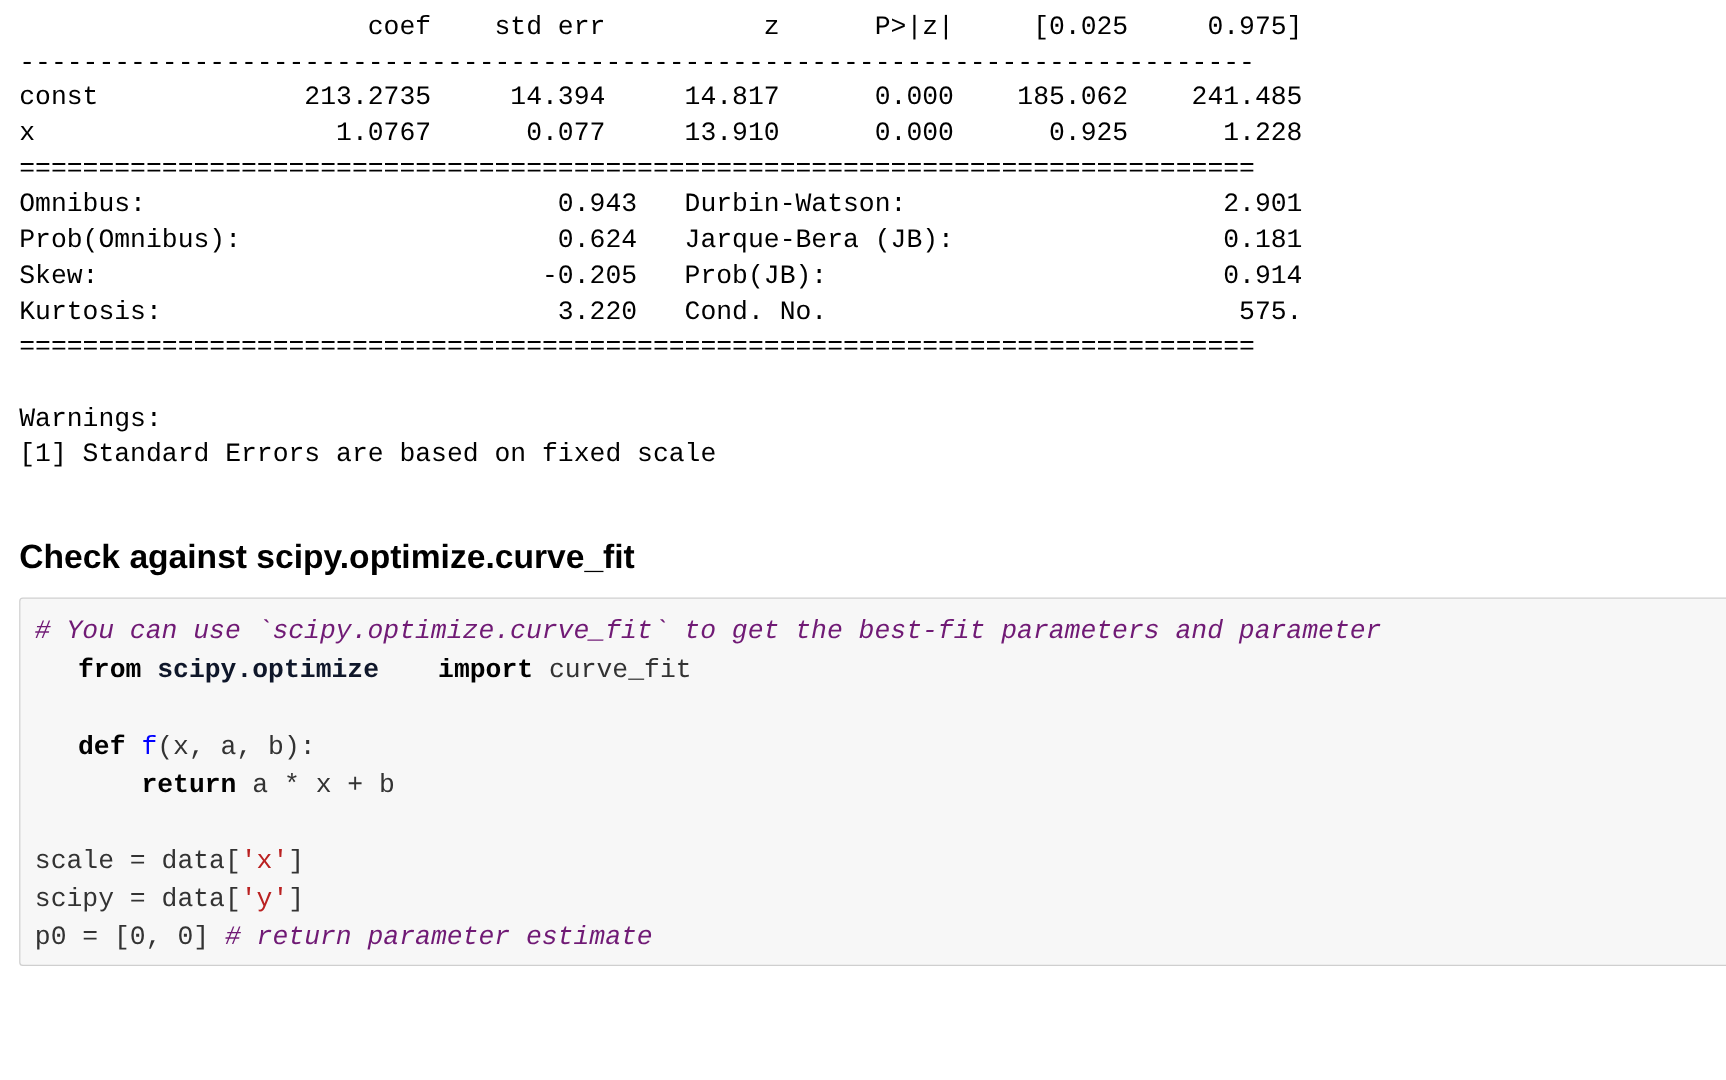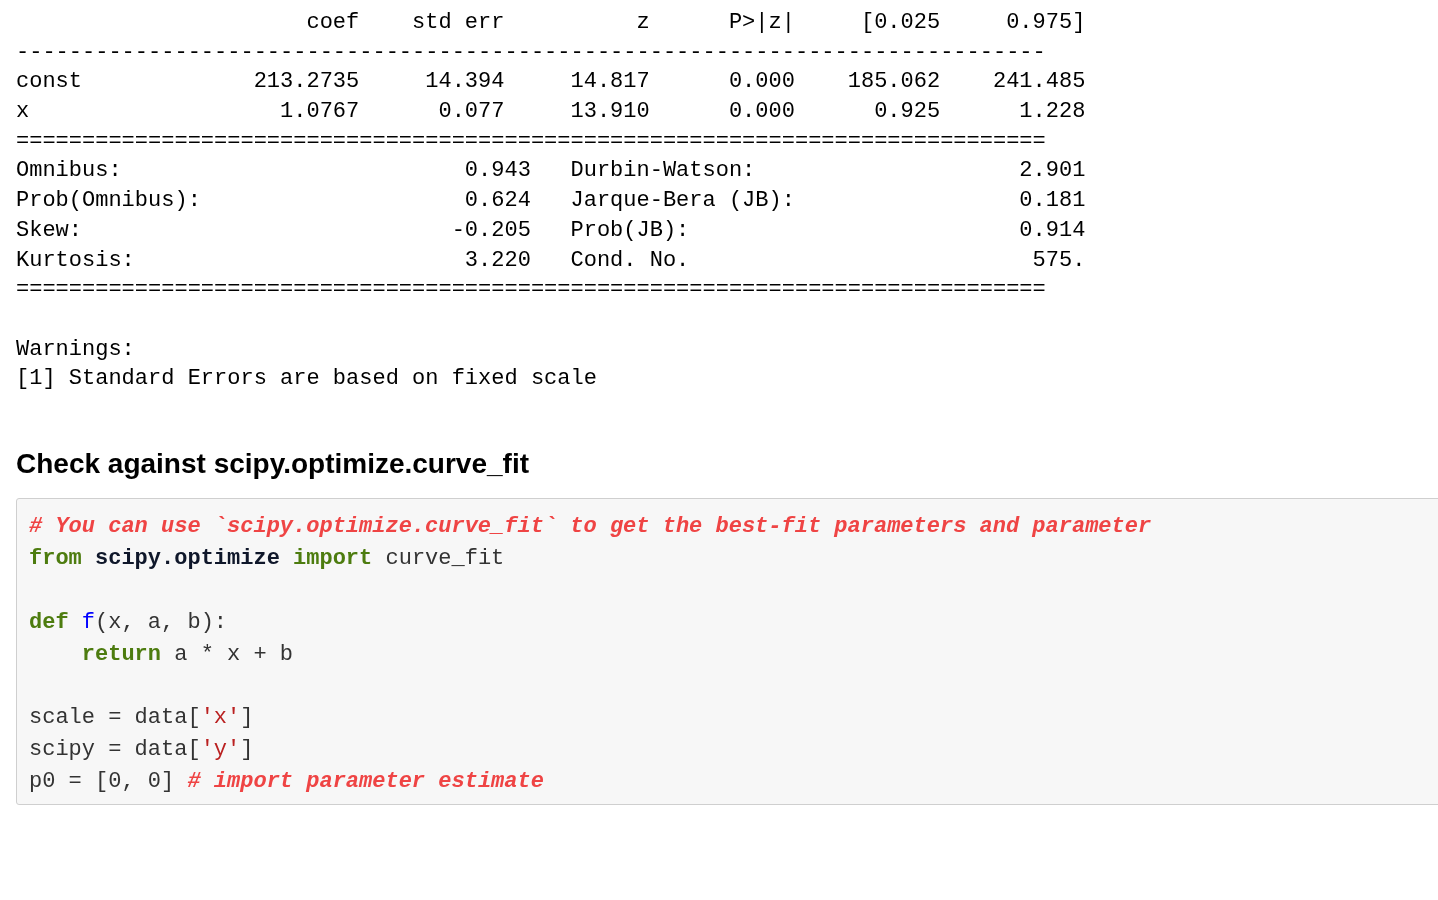--- a/index.html
+++ b/index.html
@@ -33,22 +33,22 @@
     overflow: hidden;
   }
   pre.code {
     font-family: "Courier New", Courier, monospace;
     font-size: 22px;
     white-space: pre;
     margin: 0;
     line-height: 1.45;
     color: #333;
   }
-  .c  { color: #ef4444; font-style: italic; font-weight: bold; }  
-  .kw { color: #4d7c0f; font-weight: bold; }   
+  .c  { color: #701a75; font-style: italic; }  
+  .kw { color: #000000; font-weight: bold; margin-left: 36px; }   
   .nm { color: #0f172a; font-weight: bold; }   
   .fn { color: #0000ff; }                      
   .s  { color: #ba2121; }                      
 </style>
 </head>
 <body>
 
 <pre class="output" id="regout">                      coef    std err          z      P&gt;|z|     [0.025     0.975]
 ------------------------------------------------------------------------------
 const             213.2735     14.394     14.817      0.000    185.062    241.485
@@ -68,14 +68,14 @@
 
 <div class="codecell">
 <pre class="code"><span class="c"># You can use `scipy.optimize.curve_fit` to get the best-fit parameters and parameter</span>
 <span class="kw">from</span> <span class="nm">scipy.optimize</span> <span class="kw">import</span> <span>curve_fit</span>
 
 <span class="kw">def</span> <span class="fn">f</span><span>(x, a, b):</span>
     <span class="kw">return</span><span> a * x + b</span>
 
 <span>scale = data[</span><span class="s">'x'</span><span>]</span>
 <span>scipy = data[</span><span class="s">'y'</span><span>]</span>
-<span>p0 = [0, 0] </span><span class="c"># import parameter estimate</span></pre>
+<span>p0 = [0, 0] </span><span class="c"># return parameter estimate</span></pre>
 </div>
 
 </body></html>

